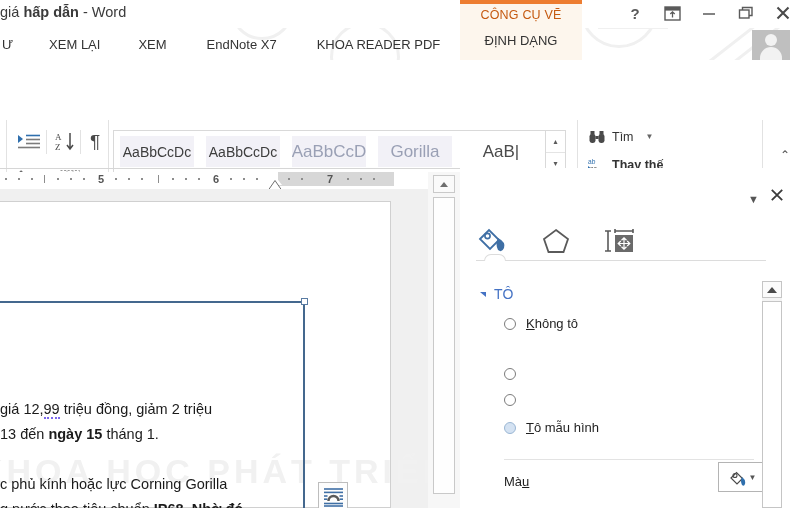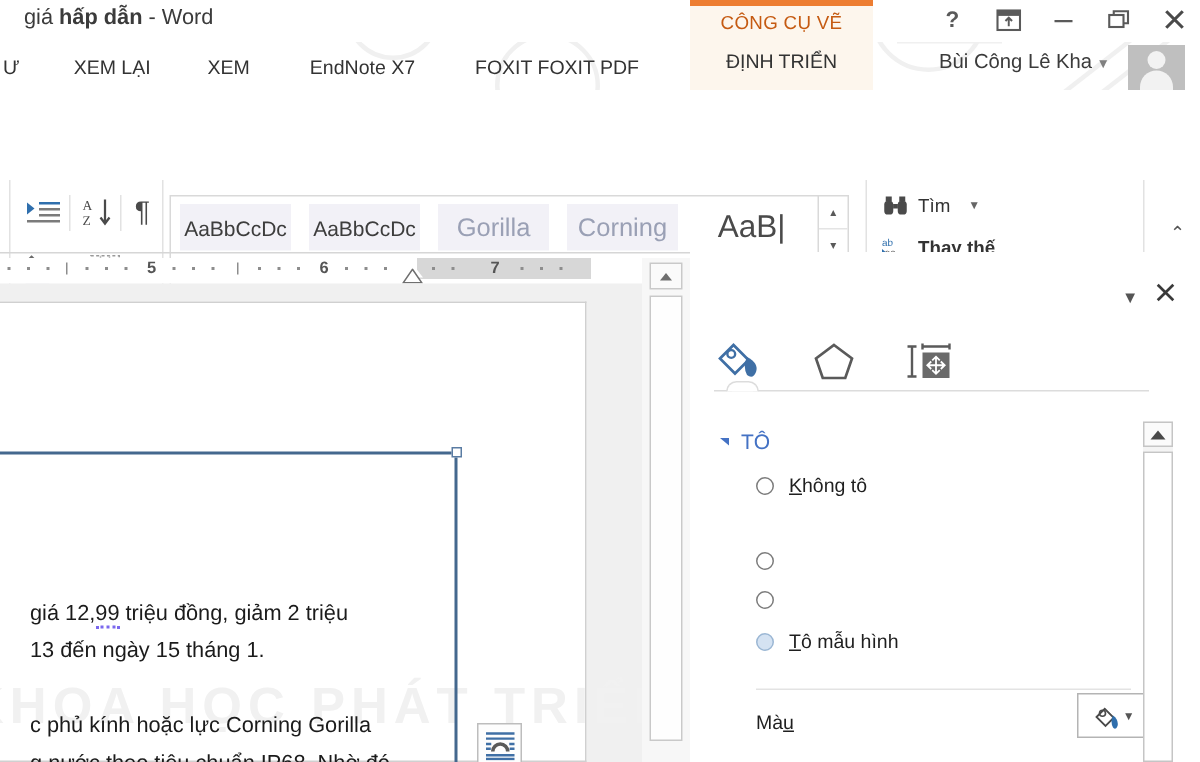--- a/index.html
+++ b/index.html
@@ -5,21 +5,21 @@
   * { box-sizing: border-box; margin:0; padding:0; }
   html,body{
     width:800px; height:508px; overflow:hidden;
     font-family:"Liberation Sans", sans-serif;
     background:#ffffff; color:#444;
   }
   #app{position:relative;width:800px;height:508px;overflow:hidden;background:#fff;}
 
   
   .titlebar{position:absolute;left:0;top:0;width:800px;height:28px;background:#fff;}
-  .doc-title{position:absolute;left:16px;top:4px;font-size:14.5px;color:#3b3b3b;white-space:nowrap;}
+  .doc-title{position:absolute;left:0;top:4px;font-size:14.5px;color:#3b3b3b;white-space:nowrap;}
   .doc-title b{font-weight:bold;}
 
   
   .wm{position:absolute;border:3px solid #f0f0f0;border-radius:50%;}
   .wm-line{position:absolute;background:#f0f0f0;height:3px;}
 
   .ctxgroup{position:absolute;left:460;top:0;width:122px;height:62px;background:#fdf6ed;}
   .ctxgroup-bar{position:absolute;left:0;top:0;width:122px;height:4px;background:#ed7d31;}
   .ctxgroup-title{position:absolute;left:0;top:8px;width:122px;text-align:center;
     font-size:12.5px;color:#c55a11;letter-spacing:.2px;}
@@ -53,21 +53,21 @@
 
   
   .gallery{position:absolute;left:113px;top:70px;width:433px;height:68px;
            border:1px solid #d9d9d9;background:#fff;display:flex;}
   .gal-item{width:86px;height:66px;display:flex;flex-direction:column;align-items:center;
             justify-content:flex-start;padding-top:5px;}
   .gal-prev{width:74px;height:31px;background:#f2f1f7;display:flex;align-items:center;
             justify-content:center;overflow:hidden;}
   .gal-prev span{font-size:14px;color:#3d3d3d;white-space:nowrap;}
   .gal-prev.light span{color:#9aa0b5;font-size:17px;font-weight:300;}
-  .gal-prev.big span{color:#4a4a4a;font-size:21px;font-weight:300;}
+  .gal-prev.big span{color:#4a4a4a;font-size:17px;font-weight:300;}
   .gal-name{margin-top:6px;font-size:11px;color:#4a4a4a;white-space:nowrap;}
 
   .gal-scroll{position:absolute;left:546px;top:70px;width:20px;height:68px;
               border:1px solid #d9d9d9;border-left:none;background:#fff;
               display:flex;flex-direction:column;}
   .gal-scroll div{flex:1;display:flex;align-items:center;justify-content:center;font-size:8px;color:#5a5a5a;}
   .gal-scroll div+div{border-top:1px solid #e4e4e4;}
 
   
   .edit-item{position:absolute;display:flex;align-items:center;gap:7px;font-size:12.5px;color:#333;}
@@ -86,22 +86,22 @@
   
   .docarea{position:absolute;left:0;top:189px;width:428px;height:319px;background:#f0f0f0;}
   .page{position:absolute;left:0;top:12px;width:391px;height:307px;background:#fff;
         border:1px solid #d0d0d0;border-left:none;}
   .shape{position:absolute;left:-2px;top:99px;width:307px;height:220px;
          border:2px solid #44688e;border-left:none;background:transparent;}
   .handle{position:absolute;width:7px;height:7px;background:#fff;border:1px solid #5a7ca3;}
 
   .doctext{position:absolute;left:0;top:195px;width:300px;font-size:14.5px;
            color:#1b1b1b;line-height:25px;}
-  .doctext p{margin:0;white-space:nowrap;padding-left:20px;}
-  .doctext b{font-weight:normal;}
+  .doctext p{margin:0;white-space:nowrap;}
+  .doctext b{font-weight:bold;}
   .sq{border-bottom:2px dotted #7b68ee;}
 
   .layoutbtn{position:absolute;left:318px;top:293px;width:30px;height:30px;
              background:#fdfdfd;border:1px solid #bdbdbd;display:flex;
              align-items:center;justify-content:center;}
 
   
   .docscroll{position:absolute;left:428px;top:172px;width:32px;height:336px;background:#f7f7f7;}
   .docscroll-up{position:absolute;left:5px;top:3px;width:22px;height:18px;background:#fafafa;
                 border:1px solid #c9c9c9;display:flex;align-items:center;justify-content:center;}
@@ -197,32 +197,29 @@
           </svg>
       </div>
     </div>
   </div>
 
   <div class="tabrow">
     <div class="tab" style="margin-left:0px;">Ư</div>
     <div class="tab" style="margin-left:32px;">XEM LẠI</div>
     <div class="tab" style="margin-left:34px;">XEM</div>
     <div class="tab" style="margin-left:36px;">EndNote X7</div>
-    <div class="tab" style="margin-left:36px;">FOXIT FOXIT PDF</div>
+    <div class="tab" style="margin-left:36px;">KHOA READER PDF</div>
   </div>
 
   <div class="ctxgroup" style="left:460px;">
     <div class="ctxgroup-bar"></div>
     <div class="ctxgroup-title">CÔNG CỤ VẼ</div>
-    <div class="ctxtab">ĐỊNH TRIỂN</div>
-  </div>
-
-  <div class="acct">
-    <span>Bùi Công Lê Kha</span><span class="caret">▼</span>
-  </div>
+    <div class="ctxtab">ĐỊNH DẠNG</div>
+  </div>
+
   <div class="avatar">
     <div class="head"></div>
     <div class="body"></div>
   </div>
 
   <div class="ribbon">
 
     <div class="ribbon-sep" style="left:6px;"></div>
     <div class="icnbtn" style="left:16px;top:72px;width:26px;height:20px;">
       <svg width="24" height="18" viewBox="0 0 24 18">
@@ -274,27 +271,27 @@
         <div class="gal-name">¶ Bình thư...</div>
       </div>
       <div class="gal-item">
         <div class="gal-prev">
             <span>AaBbCcDc</span>
           </div>
         <div class="gal-name">¶ Không D...</div>
       </div>
       <div class="gal-item">
         <div class="gal-prev light">
-            <span>Gorilla</span>
+            <span>AaBbCcD</span>
           </div>
         <div class="gal-name">Đầu đề 1</div>
       </div>
       <div class="gal-item">
         <div class="gal-prev light">
-            <span>Corning</span>
+            <span>Gorilla</span>
           </div>
         <div class="gal-name">Đầu đề 2</div>
       </div>
       <div class="gal-item">
         <div class="gal-prev big" style="background:#fff;">
             <span>AaB|</span>
           </div>
         <div class="gal-name">Tiêu đề</div>
       </div>
     </div>

